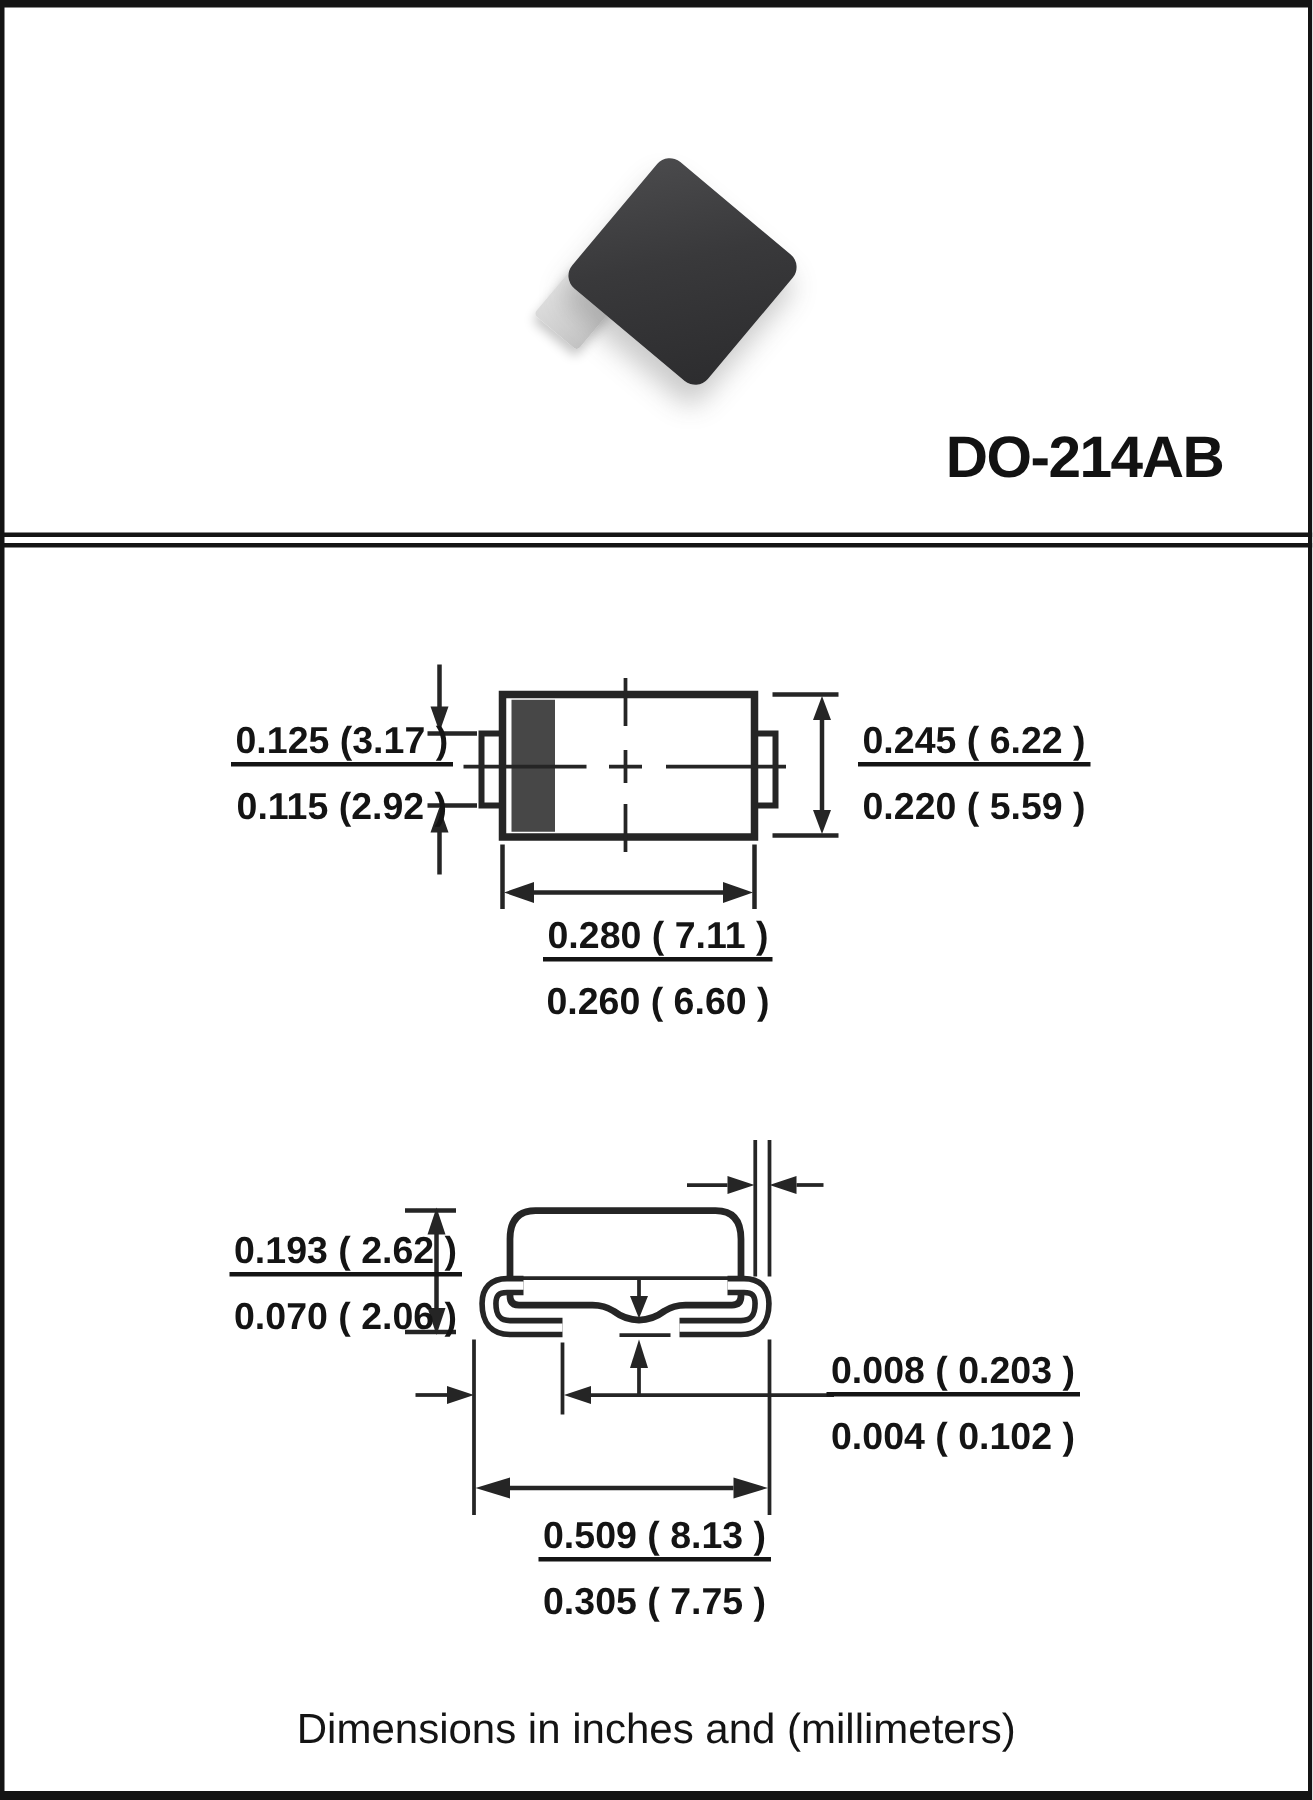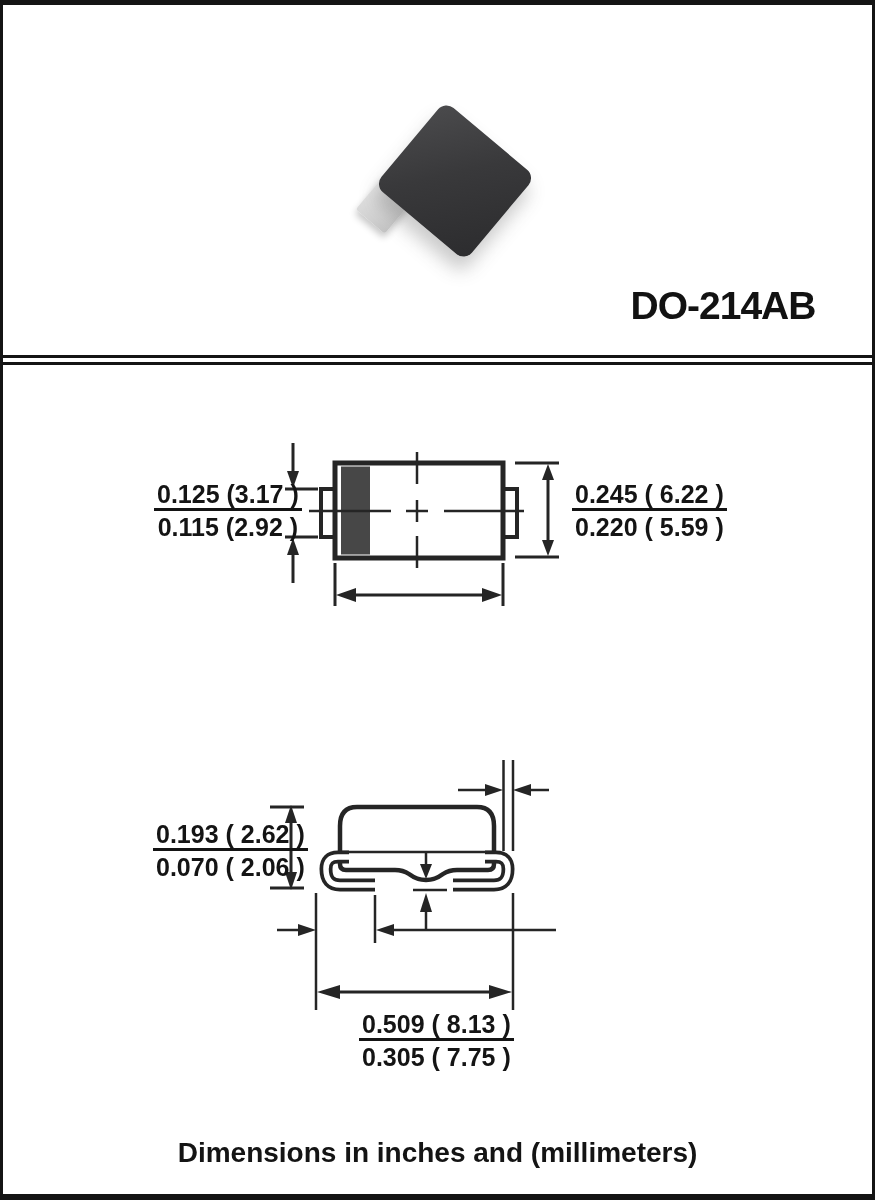--- a/index.html
+++ b/index.html
@@ -35,25 +35,25 @@
     font-size:39px; font-weight:bold; letter-spacing:-1px; color:#121212;
     white-space:nowrap;
   }
 
   
   .dim {
     position:absolute; font-size:25px; font-weight:bold; line-height:23px;
     text-align:center; white-space:nowrap; color:#141414;
   }
   .dim .num { display:block; border-bottom:3px solid #141414; padding:0 3px 2px 3px; }
-  .dim .den { display:block; padding-top:5px; }
+  .dim .den { display:block; padding-top:16px; }
 
   .caption {
     position:absolute; left:0; right:0; top:1137px; text-align:center;
-    font-size:28px; font-weight:bold; color:#141414;
+    font-size:28px; font-weight:normal; color:#141414;
   }
 
   svg.lines { position:absolute; left:0; top:0; }
   svg.lines line, svg.lines path.outline { stroke:#252525; }
 </style>
 </head>
 <body>
 
 <div class="page">
 
@@ -159,24 +159,32 @@
   </svg>
 
   <div class="dim" style="left:154px; top:483px;">
     <span class="num">0.125 (3.17 )</span>
     <span class="den">0.115 (2.92 )</span>
   </div>
   <div class="dim" style="left:556px; top:483px;margin-left:16px;">
     <span class="num">0.245 ( 6.22 )</span>
     <span class="den">0.220 ( 5.59 )</span>
   </div>
+  <div class="dim" style="left:362px; top:613px;">
+    <span class="num">0.280 ( 7.11 )</span>
+    <span class="den">0.260 ( 6.60 )</span>
+  </div>
 
   <div class="dim" style="left:153px; top:823px;">
     <span class="num">0.193 ( 2.62 )</span>
     <span class="den">0.070 ( 2.06 )</span>
+  </div>
+  <div class="dim" style="left:551px; top:903px;">
+    <span class="num">0.008 ( 0.203 )</span>
+    <span class="den">0.004 ( 0.102 )</span>
   </div>
   <div class="dim" style="left:359px; top:1013px;">
     <span class="num">0.509 ( 8.13 )</span>
     <span class="den">0.305 ( 7.75 )</span>
   </div>
 
   <div class="caption">Dimensions in inches and (millimeters)</div>
 
   <div class="frame"></div>
 </div>

